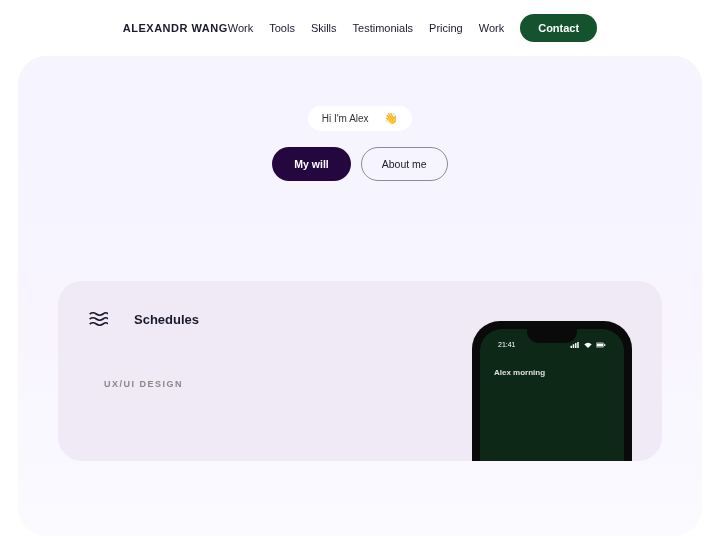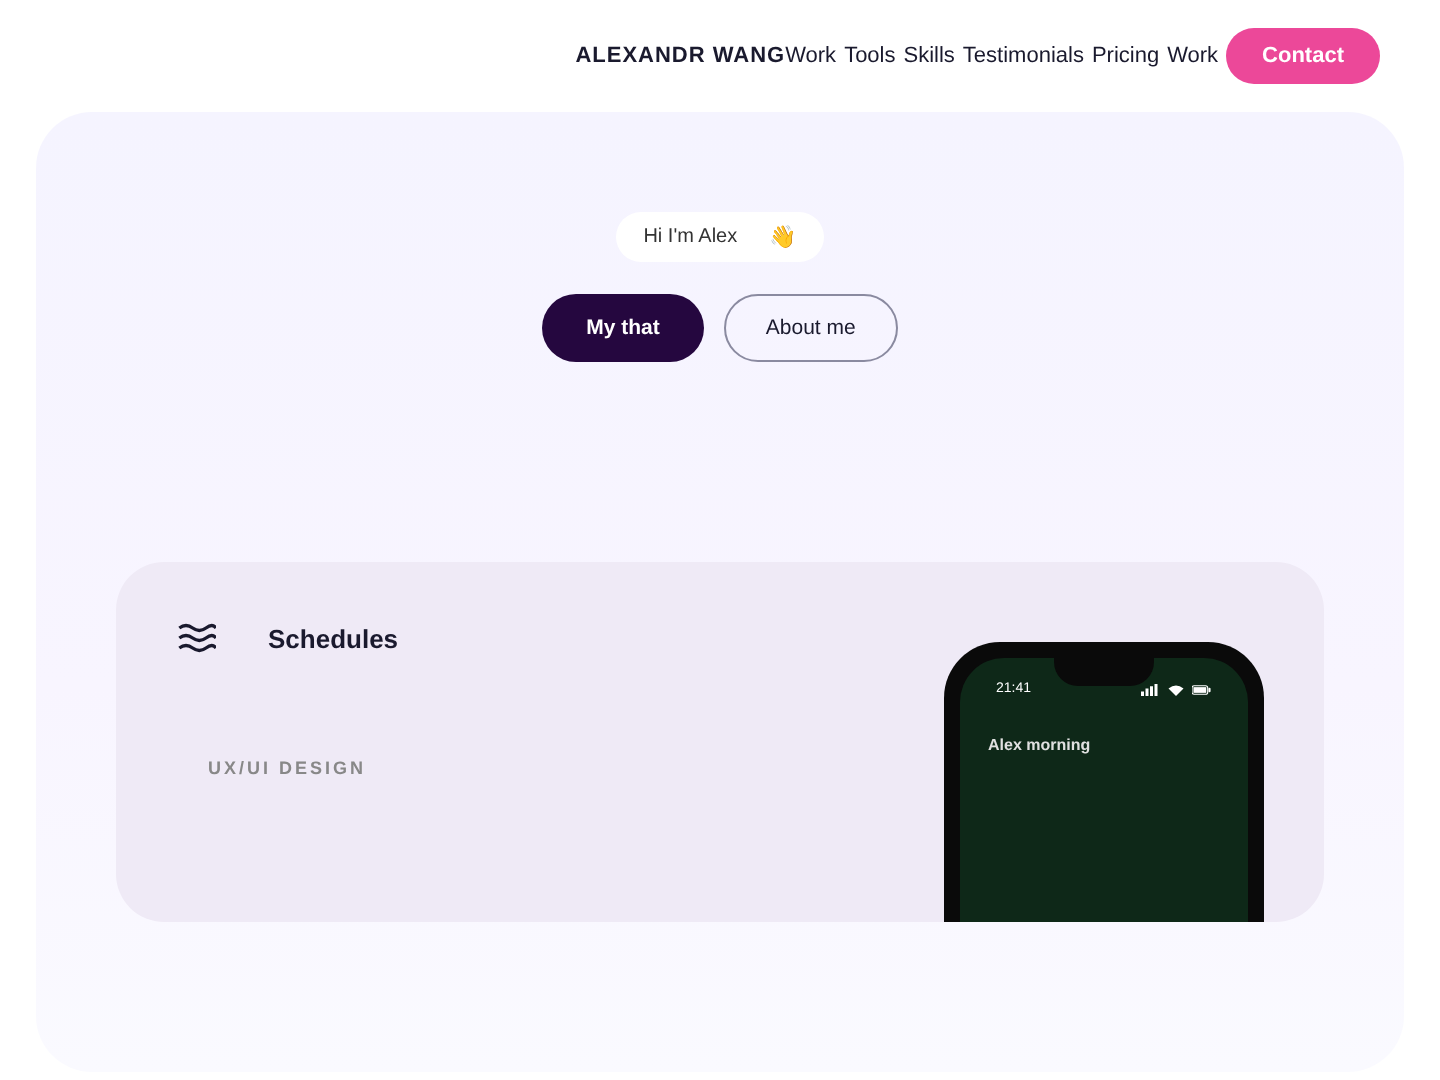--- a/index.html
+++ b/index.html
@@ -6,42 +6,42 @@
     body {
       font-family: -apple-system, BlinkMacSystemFont, 'Segoe UI', sans-serif;
       background: #fff;
       width: 720px;
       height: 540px;
       overflow: hidden;
     }
     .nav {
       display: flex;
       align-items: center;
-      justify-content: flex-end;
+      justify-content: center;
       padding: 14px 30px;
       background: #fff;
     }
     .logo {
       font-size: 11px;
       font-weight: 800;
       letter-spacing: 0.5px;
       color: #1a1a2e;
     }
     .nav-links {
       display: flex;
       align-items: center;
-      gap: 4px;
+      gap: 16px;
     }
     .nav-link {
       font-size: 11px;
       color: #1a1a2e;
       cursor: pointer;
     }
     .contact-btn {
-      background: #ec4899;
+      background: #14532d;
       color: #fff;
       font-size: 11px;
       font-weight: 600;
       padding: 8px 18px;
       border-radius: 20px;
       border: none;
       cursor: pointer;
     }
     .hero-wrap {
       padding: 0 18px;
@@ -207,21 +207,21 @@
 
 <div class="hero-wrap">
   <div class="hero">
     <div class="intro-wrap">
       <div class="intro-pill">
         <span>Hi I'm Alex</span>
         <span class="wave">👋</span>
       </div>
     </div>
     <div class="cta-row">
-      <button class="btn-primary">My that</button>
+      <button class="btn-primary">My will</button>
       <button class="btn-outline">About me</button>
     </div>
 
     <div class="card">
       <div class="card-left">
         <div class="card-brand">
           <svg class="wave-icon" viewBox="0 0 24 24">
             <path d="M2 6 Q6 3 10 6 T18 6 T24 6"></path>
             <path d="M2 12 Q6 9 10 12 T18 12 T24 12"></path>
             <path d="M2 18 Q6 15 10 18 T18 18 T24 18"></path>

